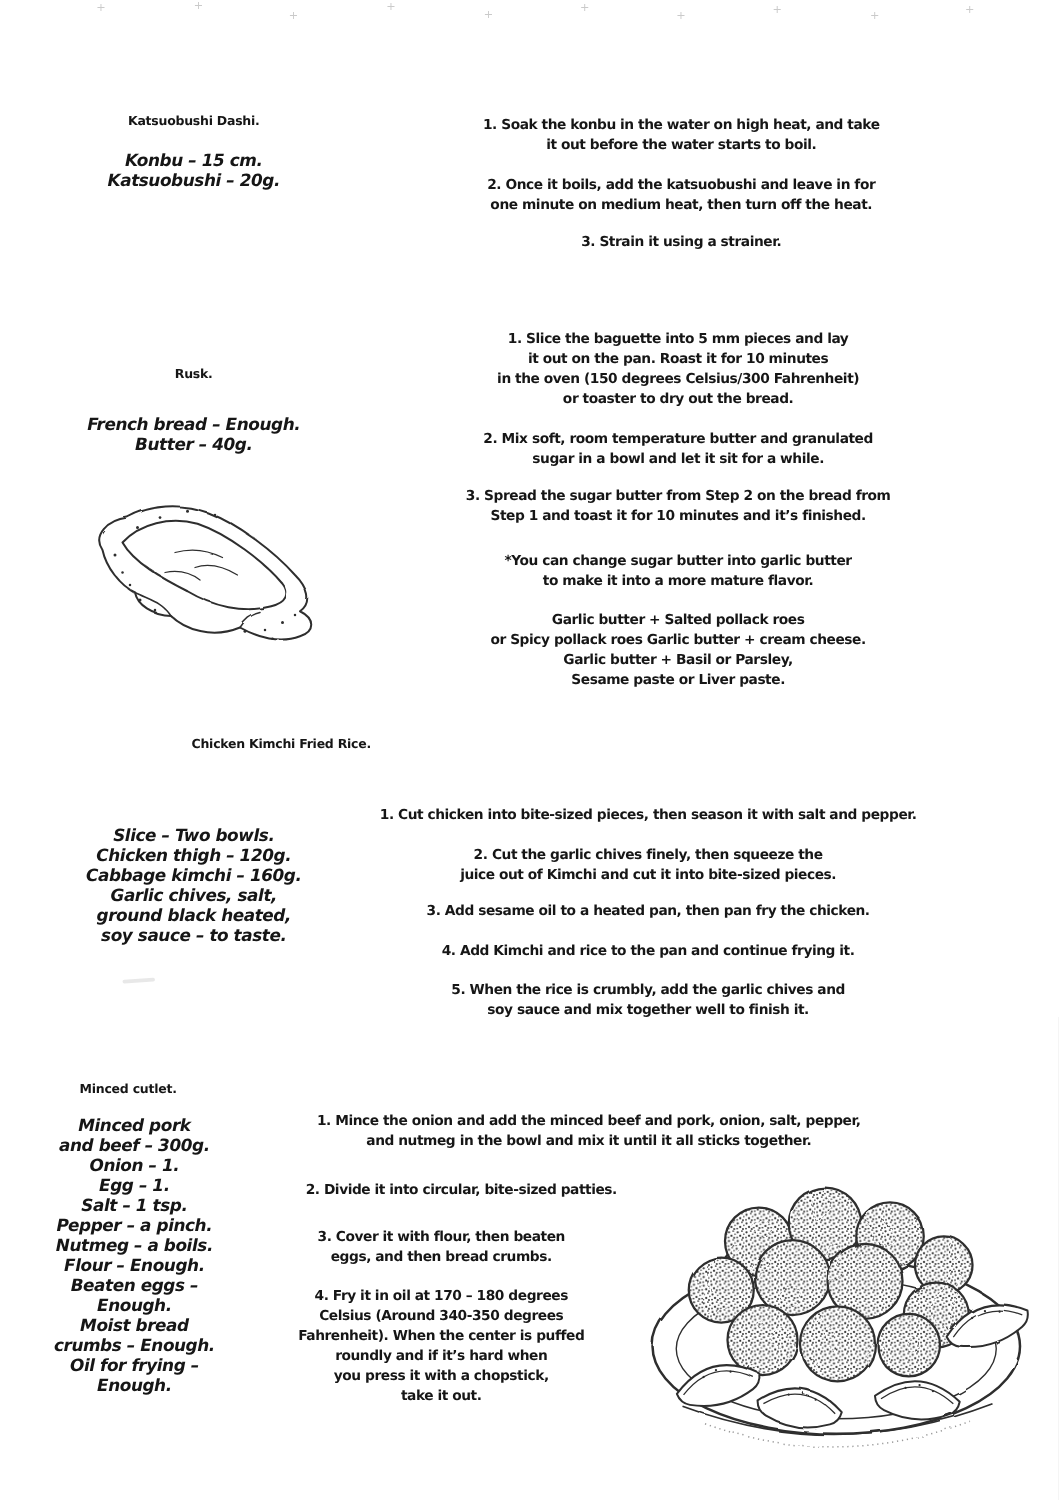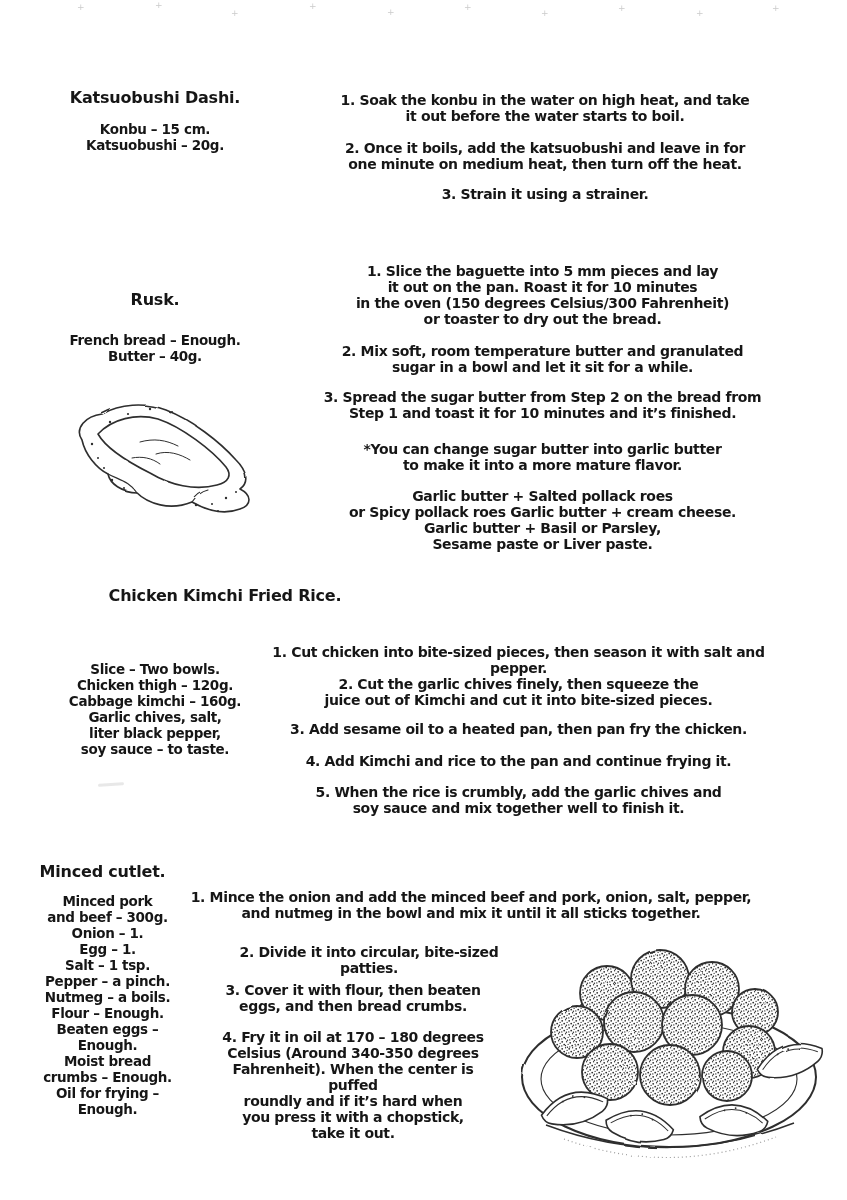--- a/index.html
+++ b/index.html
@@ -9,34 +9,34 @@
     margin:0 auto;
     background:#ffffff;
     font-family:"DejaVu Sans", sans-serif;
     font-weight:700;
     color:#161616;
     overflow:hidden;
   }
   .rtitle{
     position:absolute;margin:0;
     text-align:center;
-    font-size:16px;line-height:16px;
+    font-size:10px;line-height:16px;
     letter-spacing:-0.2px;font-weight:700;
   }
   .ing{
     position:absolute;
     text-align:center;
     font-size:13.5px;letter-spacing:-0.35px;
   }
-  .ing-line{line-height:16px;}
+  .ing-line{line-height:16px;font-style:italic;}
   .step{
     position:absolute;margin:0;
     text-align:center;
     white-space:pre-line;
-    font-size:14px;line-height:16px;letter-spacing:-0.35px;
+    font-size:11px;line-height:16px;letter-spacing:-0.35px;
   }
   .speck{
     position:absolute;
     font-size:9px;font-weight:400;
     color:#6a6a6a;opacity:.35;
     line-height:9px;
   }
   .smudge{
     position:absolute;
     width:26px;height:3px;border-radius:2px;
@@ -137,21 +137,21 @@
   </section>
 
   
   <section style="display:contents">
     <h2 class="rtitle" style="left:75px;top:588px;width:300px">Chicken Kimchi Fried Rice.</h2>
     <div class="ing" style="left:20px;top:661px;width:270px">
       <div class="ing-line">Slice – Two bowls.</div>
       <div class="ing-line">Chicken thigh – 120g.</div>
       <div class="ing-line">Cabbage kimchi – 160g.</div>
       <div class="ing-line">Garlic chives, salt,</div>
-      <div class="ing-line">liter black pepper,</div>
+      <div class="ing-line">ground black heated,</div>
       <div class="ing-line">soy sauce – to taste.</div>
     </div>
     <p class="step" style="left:270px;top:644px;width:497px">1. Cut chicken into bite-sized pieces, then season it with salt and pepper.</p>
     <p class="step" style="left:270px;top:676px;width:497px">2. Cut the garlic chives finely, then squeeze the
 juice out of Kimchi and cut it into bite-sized pieces.</p>
     <p class="step" style="left:270px;top:721px;width:497px">3. Add sesame oil to a heated pan, then pan fry the chicken.</p>
     <p class="step" style="left:270px;top:753px;width:497px">4. Add Kimchi and rice to the pan and continue frying it.</p>
     <p class="step" style="left:270px;top:784px;width:497px">5. When the rice is crumbly, add the garlic chives and
 soy sauce and mix together well to finish it.</p>
   </section>

